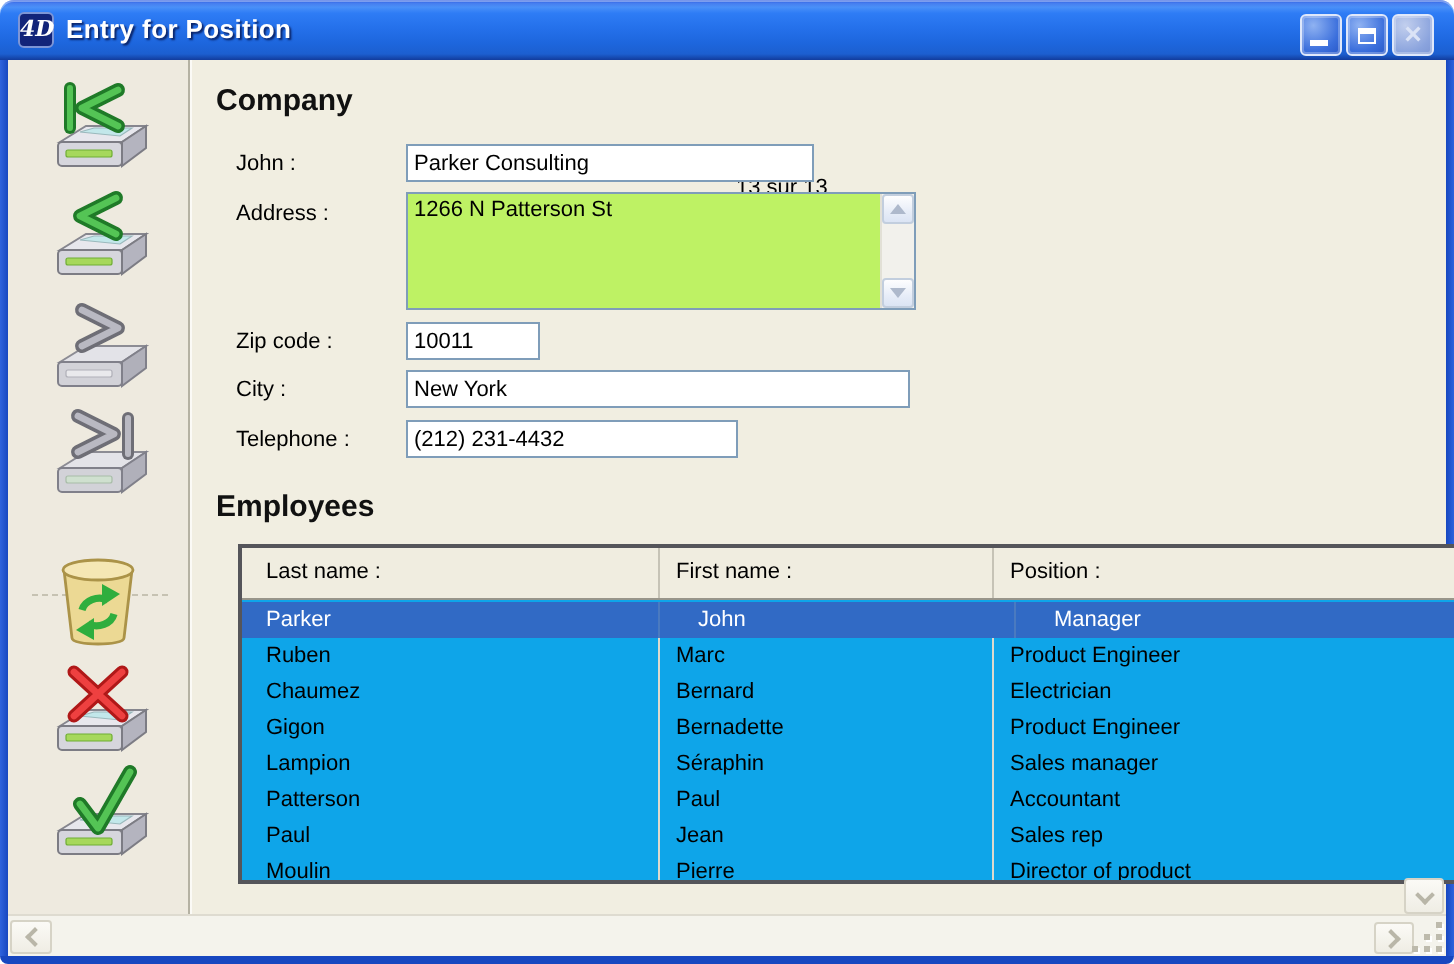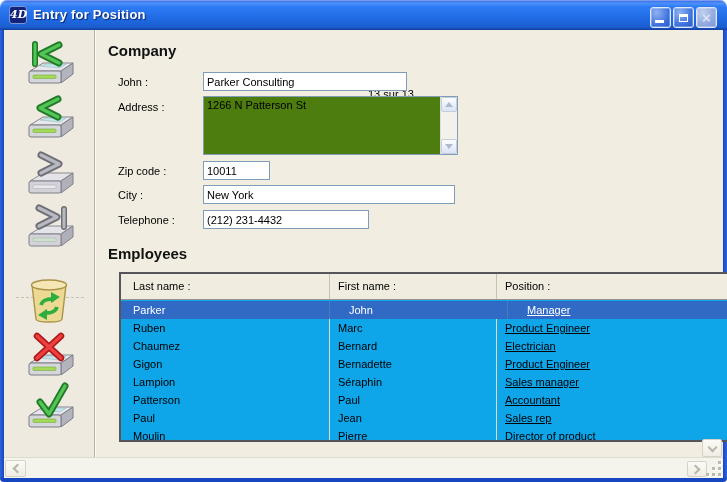--- a/index.html
+++ b/index.html
@@ -54,21 +54,21 @@
   .h-company{left:108px;top:42px;}
   .h-employees{left:108px;top:245px;}
   .record-counter{position:absolute;left:368px;top:42px;font-size:11px;color:#000;margin-top:46px;}
   .flabel{position:absolute;left:118px;font-size:11px;color:#000;}
   .xp-input{
     position:absolute;box-sizing:border-box;height:19px;border:1px solid #7f9db9;background:#fff;
     font-family:"Liberation Sans",sans-serif;font-size:11px;padding:2px 3px;color:#000;outline:none;
   }
   .addr-box{
     position:absolute;left:203px;top:96px;width:255px;height:59px;box-sizing:border-box;
-    border:1px solid #7f9db9;background:#4d7c0f;
+    border:1px solid #7f9db9;background:#bef264;
   }
   .addr-text{position:absolute;left:3px;top:2px;right:18px;font-size:11px;color:#000;line-height:13px;}
   .addr-sb{position:absolute;right:0;top:0;bottom:0;width:16px;background:#f2f1ec;border-left:1px solid #e2e0d6;}
   .addr-sb-btn{
     position:absolute;left:0;width:16px;height:15px;box-sizing:border-box;padding:0;
     background:linear-gradient(180deg,#fdfdfe,#e7edf8 60%,#dbe4f4);border:1px solid #c2cede;border-radius:2px;
     display:flex;align-items:center;justify-content:center;cursor:default;
   }
   .addr-sb-btn.up{top:0;} .addr-sb-btn.down{bottom:0;}
   .tri{width:0;height:0;border-left:4px solid transparent;border-right:4px solid transparent;}
@@ -86,21 +86,21 @@
   .hcell{font-size:11px;color:#000;line-height:25px;box-sizing:border-box;border-right:1px solid #c6c3b6;}
   .hcell.c0{width:209px;padding-left:12px;}
   .hcell.c1{width:167px;padding-left:8px;}
   .hcell.c2{width:181px;padding-left:8px;border-right:none;}
   .emp-body{position:absolute;left:0;top:27px;right:17px;bottom:0;overflow:hidden;}
   .trow{display:flex;height:18px;cursor:default;}
   .tcell{font-size:11px;color:#000;line-height:18px;box-sizing:border-box;border-right:1px solid #dddacd;
          white-space:nowrap;overflow:hidden;}
   .tcell.c0{width:209px;padding-left:12px;}
   .tcell.c1{width:167px;padding-left:8px;}
-  .tcell.c2{width:181px;padding-left:8px;border-right:none;text-decoration:underline;}
+  .tcell.c2{width:181px;padding-left:8px;border-right:none;}
   .trow.selected{background:#316ac5;gap:11px;}
   .trow.selected .tcell{color:#fff;border-right-color:#4a7ac0;}
   
   .emp-sb{position:absolute;right:0;top:0;bottom:0;width:17px;background:
       repeating-linear-gradient(90deg,#f3f2ed 0,#fbfaf7 2px,#f3f2ed 4px);}
   .sb-btn{
     position:absolute;left:0;width:17px;height:17px;box-sizing:border-box;padding:0;cursor:default;
     background:linear-gradient(180deg,#fdfeff,#d4e1f8 60%,#bcd0f2);border:1px solid #93afdd;border-radius:2px;
     display:flex;align-items:center;justify-content:center;
   }

